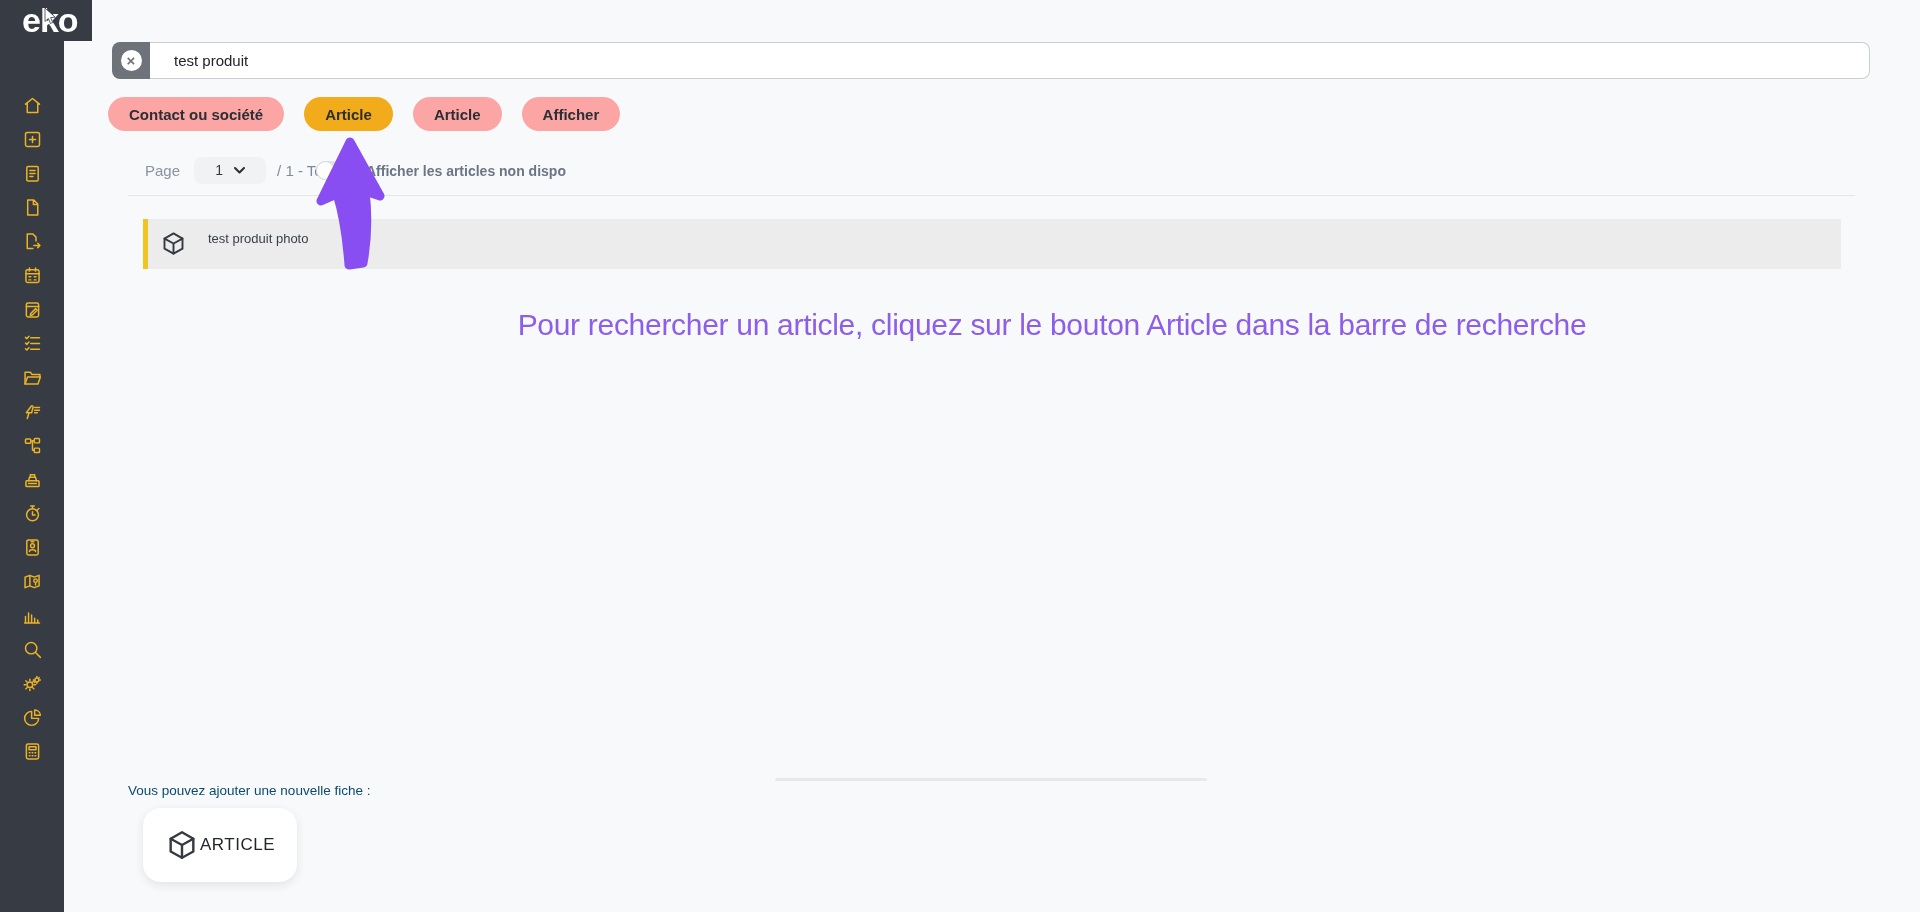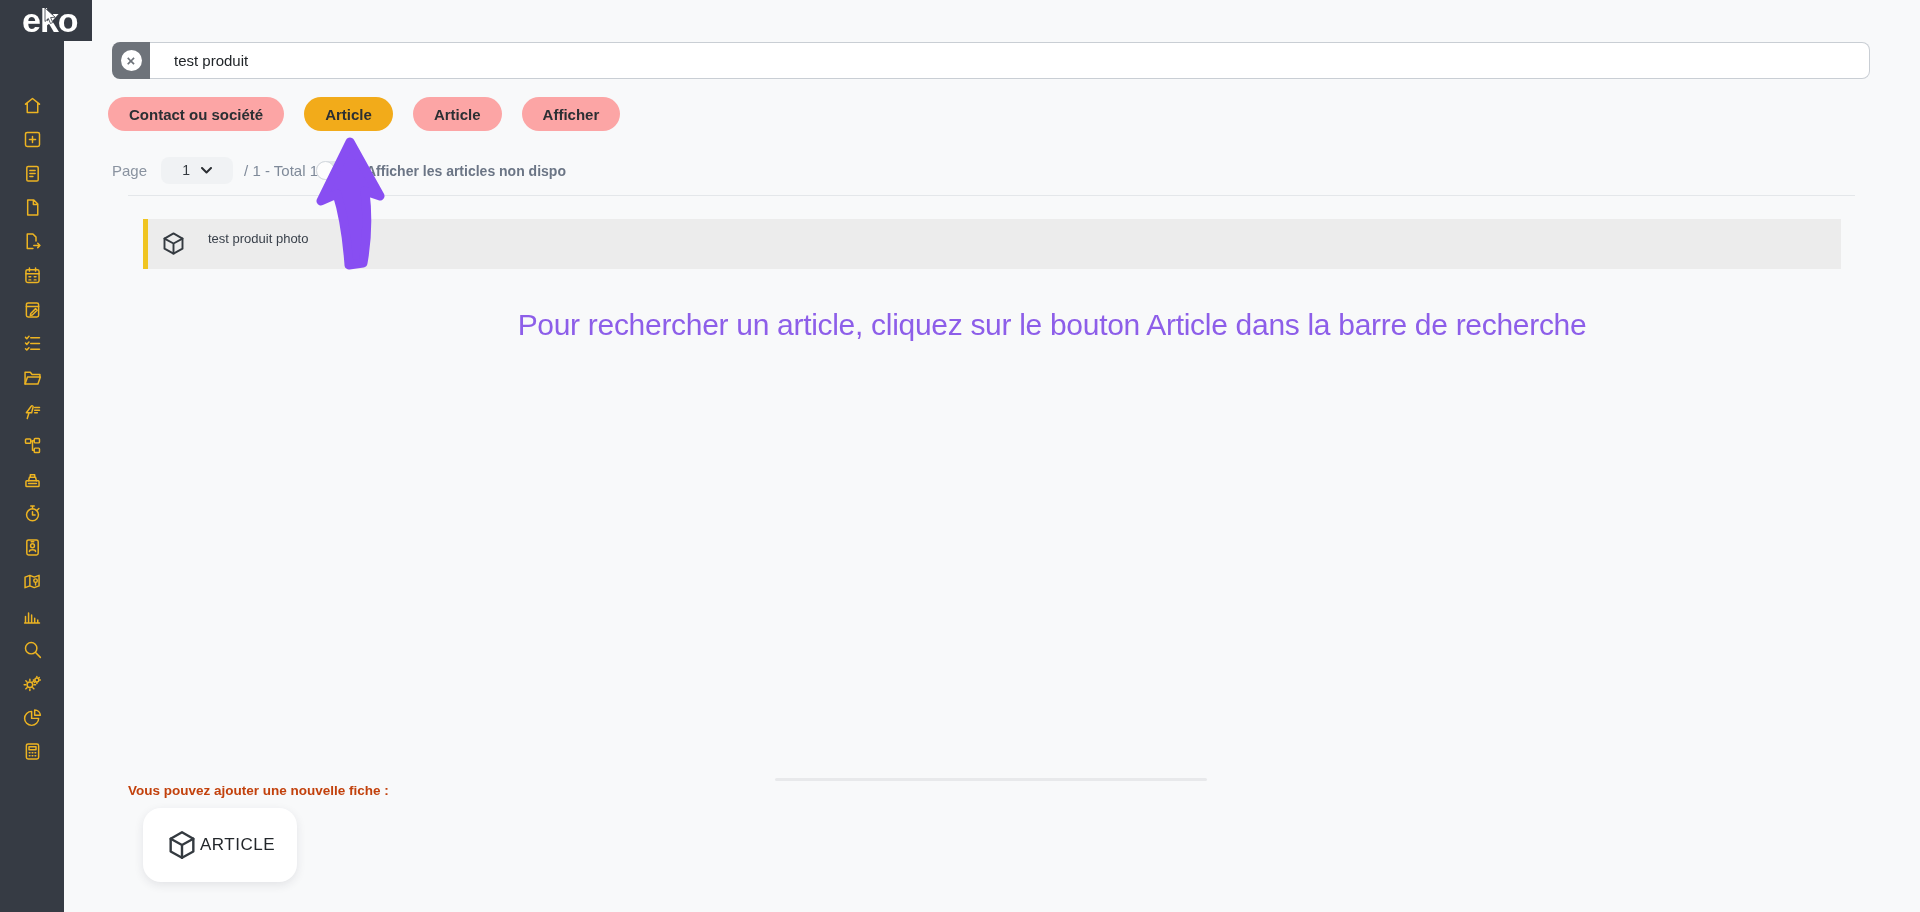--- a/index.html
+++ b/index.html
@@ -24,21 +24,21 @@
   .search-clear { position:absolute; left:112px; top:42px; width:38px; height:37px; background:#6e737a; border:none; border-radius:8px 0 0 8px; display:flex; align-items:center; justify-content:center; cursor:pointer; }
   .clear-circle { width:21px; height:21px; border-radius:50%; background:#ffffff; color:#6e737a; font-size:15px; font-weight:700; line-height:21px; text-align:center; }
   .search-input { position:absolute; left:150px; top:42px; width:1720px; height:37px; background:#ffffff; border:1px solid #c9ced4; border-left:none; border-radius:0 8px 8px 0; padding:0 24px; font-size:15px; color:#212529; font-family:"Liberation Sans", sans-serif; outline:none; }
 
   
   .chips { position:absolute; left:108px; top:97px; display:flex; gap:20px; }
   .chip { height:34px; padding:0 21px; border:none; border-radius:17px; background:#fca5a5; font-family:"Liberation Sans", sans-serif; font-weight:600; font-size:15px; color:#2b2f33; display:flex; align-items:center; cursor:pointer; }
   .chip.active { background:#f2ab1a; }
 
   
-  .pagination { position:absolute; left:112px; top:156px; height:28px; display:flex; align-items:center; }
+  .pagination { position:absolute; left:145px; top:156px; height:28px; display:flex; align-items:center; }
   .page-label { font-size:15px; color:#8a93a0; }
   .page-select { margin-left:14px; width:72px; height:27px; background:#f0f2f4; border-radius:8px; display:flex; align-items:center; justify-content:center; gap:11px; font-size:14px; color:#343a40; cursor:pointer; }
   .range-text { margin-left:11px; font-size:15px; color:#7f8a99; }
   .toggle { position:absolute; left:316px; top:161px; width:38px; height:19px; background:#e1e5e9; border-radius:10px; cursor:pointer; }
   .toggle-knob { position:absolute; left:0px; top:0px; width:19px; height:19px; border-radius:50%; background:#fdfdfd; border:1.5px solid #d4d9de; }
   .toggle-label { position:absolute; left:366px; top:163px; font-size:14px; font-weight:700; color:#6b7585; }
   .divider-top { position:absolute; left:128px; top:195px; width:1727px; height:1px; background:#e4e7ea; }
 
   
   .result-row { position:absolute; left:143px; top:219px; width:1698px; height:50px; background:#ececec; cursor:pointer; }
@@ -46,21 +46,21 @@
   .result-cube { position:absolute; left:17px; top:11px; width:27px; height:27px; }
   .result-cube svg, .card-cube svg { stroke:#343a40; fill:none; stroke-width:1.7; stroke-linecap:round; stroke-linejoin:round; width:100%; height:100%; }
   .result-title { position:absolute; left:65px; top:12px; font-size:13px; color:#39404a; }
 
   
   .arrow-svg { position:absolute; left:312px; top:126px; z-index:5; }
   .annotation-text { position:absolute; left:377px; top:308px; width:1350px; text-align:center; font-size:30px; letter-spacing:-0.3px; color:#8d5ee9; }
 
   
   .scroll-divider { position:absolute; left:775px; top:778px; width:432px; height:3px; border-radius:2px; background:#e8e9eb; }
-  .footer-hint { position:absolute; left:128px; top:783px; font-size:13.5px; font-weight:700; color:#c2410c; }
+  .footer-hint { position:absolute; left:128px; top:783px; font-size:13.5px; font-weight:400; color:#0c4a6e; }
   .article-card { position:absolute; left:143px; top:808px; width:154px; height:74px; background:#ffffff; border-radius:18px; box-shadow:0 3px 10px rgba(40,40,60,0.10); display:flex; align-items:center; justify-content:center; gap:1px; cursor:pointer; }
   .card-cube { width:34px; height:34px; }
   .card-label { font-size:17px; font-weight:500; letter-spacing:0.5px; color:#23272b; }
 </style>
 </head>
 <body>
 
 <aside class="sidebar"></aside>
 <div class="logo-block"></div>
 <div class="logo-text">eko</div>

